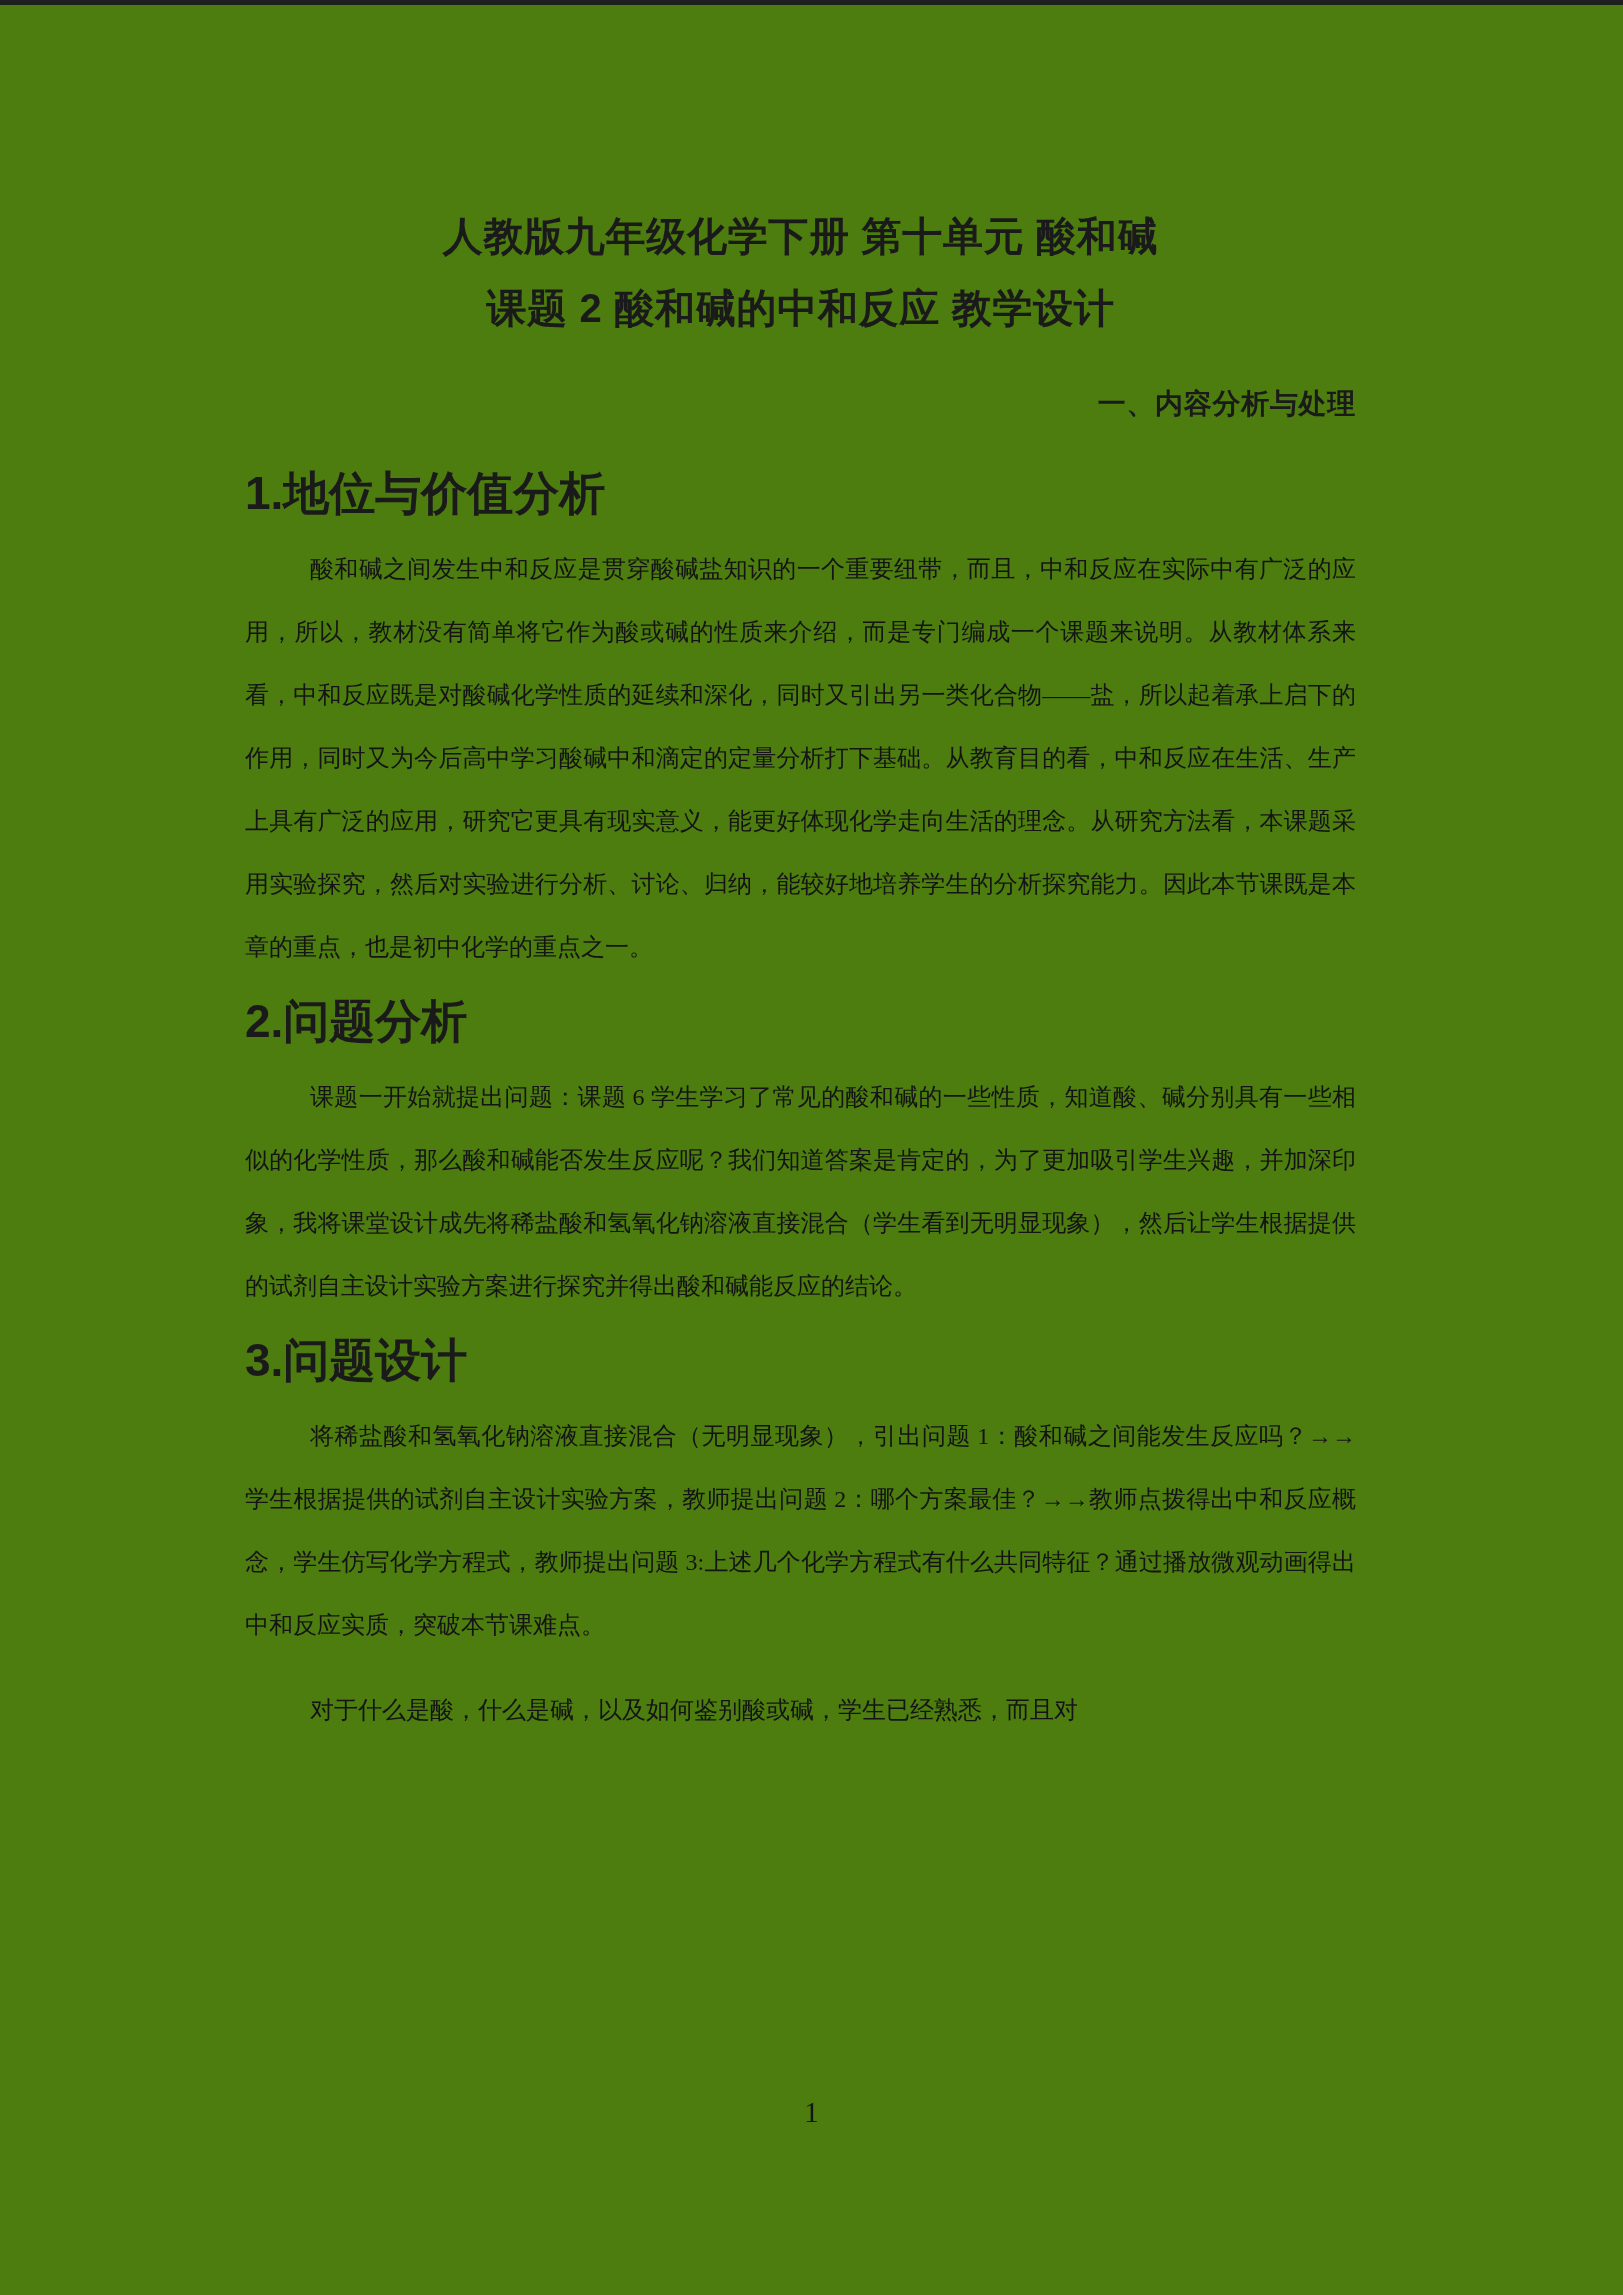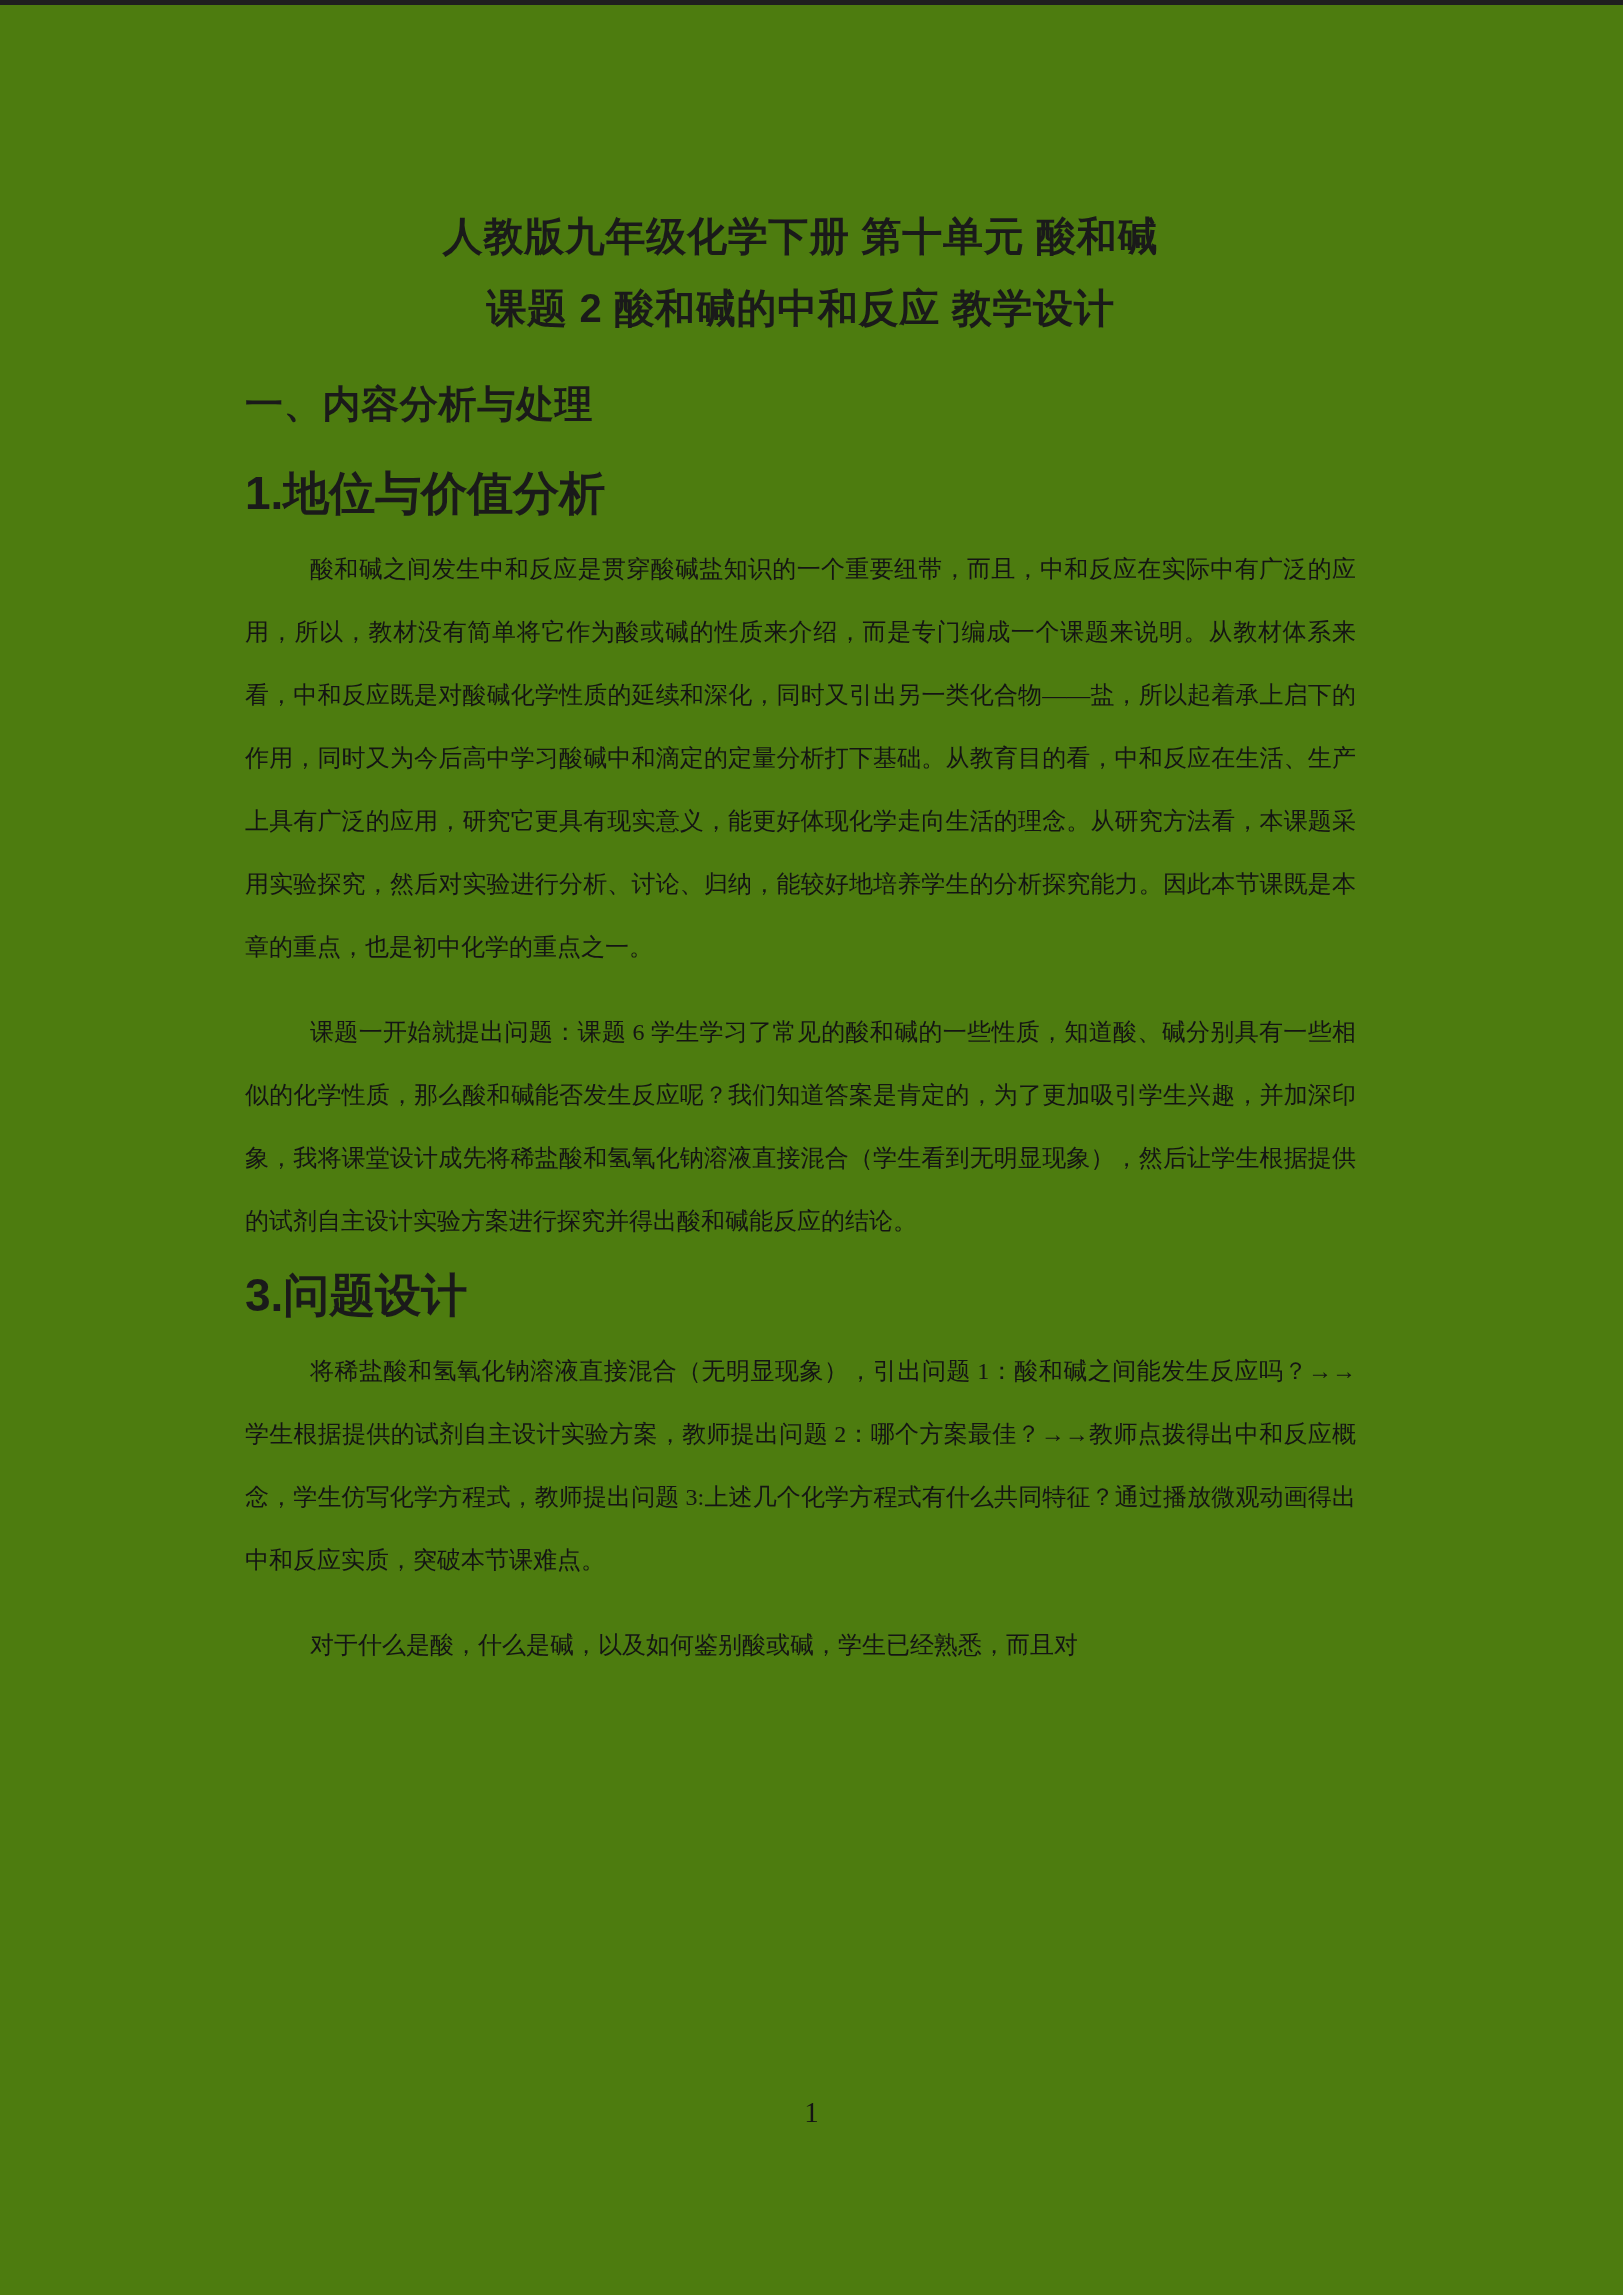--- a/index.html
+++ b/index.html
@@ -37,24 +37,25 @@
     line-height: 59px;
     margin: 0;
     letter-spacing: 0.7px;
   }
   .doc-title.t2 {
     margin-top: 13px;
   }
   .sec-heading {
     font-family: "Liberation Sans", "DejaVu Sans", sans-serif;
     font-weight: 700;
-    font-size: 38px;
+    font-size: 28px;
     line-height: 52px;
     margin: 40px 0 0 0;
     letter-spacing: 0.7px;
+    text-align: right;
   }
   .sub-heading {
     font-family: "Liberation Sans", "DejaVu Sans", sans-serif;
     font-weight: 700;
     font-size: 46px;
     line-height: 46px;
     margin: 40px 0 0 0;
   }
   .tight {
     margin-top: 19px;
@@ -86,20 +87,21 @@
 
   <div class="content">
     <h1 class="doc-title t1">人教版九年级化学下册 第十单元 酸和碱</h1>
     <h1 class="doc-title t2">课题 2 酸和碱的中和反应 教学设计</h1>
 
     <h2 class="sec-heading">一、内容分析与处理</h2>
 
     <h3 class="sub-heading">1.地位与价值分析</h3>
     <p class="para">酸和碱之间发生中和反应是贯穿酸碱盐知识的一个重要纽带，而且，中和反应在实际中有广泛的应用，所以，教材没有简单将它作为酸或碱的性质来介绍，而是专门编成一个课题来说明。从教材体系来看，中和反应既是对酸碱化学性质的延续和深化，同时又引出另一类化合物——盐，所以起着承上启下的作用，同时又为今后高中学习酸碱中和滴定的定量分析打下基础。从教育目的看，中和反应在生活、生产上具有广泛的应用，研究它更具有现实意义，能更好体现化学走向生活的理念。从研究方法看，本课题采用实验探究，然后对实验进行分析、讨论、归纳，能较好地培养学生的分析探究能力。因此本节课既是本章的重点，也是初中化学的重点之一。</p>
 
+    <h3 class="sub-heading tight">2.问题分析</h3>
     <p class="para">课题一开始就提出问题：课题 6 学生学习了常见的酸和碱的一些性质，知道酸、碱分别具有一些相似的化学性质，那么酸和碱能否发生反应呢？我们知道答案是肯定的，为了更加吸引学生兴趣，并加深印象，我将课堂设计成先将稀盐酸和氢氧化钠溶液直接混合（学生看到无明显现象），然后让学生根据提供的试剂自主设计实验方案进行探究并得出酸和碱能反应的结论。</p>
 
     <h3 class="sub-heading tight">3.问题设计</h3>
     <p class="para">将稀盐酸和氢氧化钠溶液直接混合（无明显现象），引出问题 1：酸和碱之间能发生反应吗？→→学生根据提供的试剂自主设计实验方案，教师提出问题 2：哪个方案最佳？→→教师点拨得出中和反应概念，学生仿写化学方程式，教师提出问题 3:上述几个化学方程式有什么共同特征？通过播放微观动画得出中和反应实质，突破本节课难点。</p>
 
     <p class="para">对于什么是酸，什么是碱，以及如何鉴别酸或碱，学生已经熟悉，而且对</p>
   </div>
 
   <div class="page-number">1</div>
 </div>

